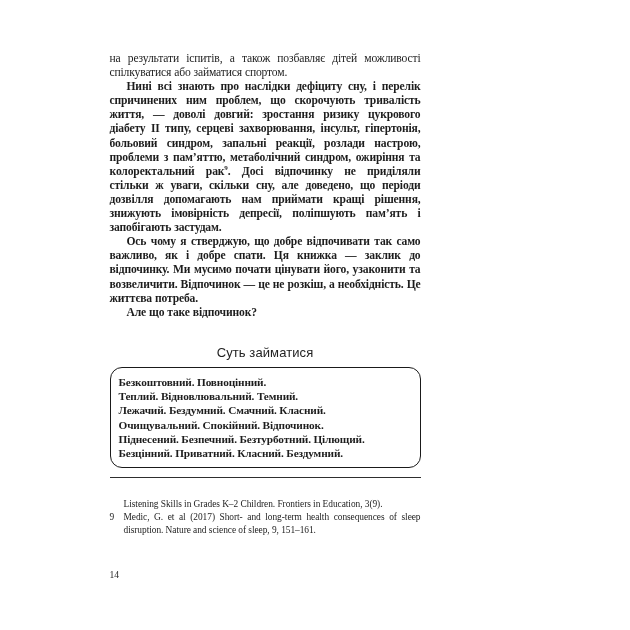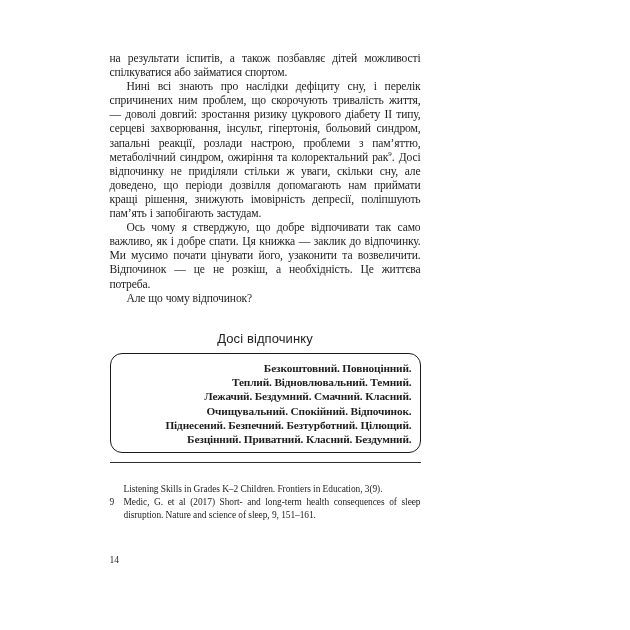--- a/index.html
+++ b/index.html
@@ -22,21 +22,21 @@
     margin: 0 auto;
     padding-top: 52px;
   }
   .body-par {
     font-size: 11.6px;
     line-height: 14.1px;
     text-align: justify;
     letter-spacing: -0.15px;
     word-spacing: 0.2px;
   }
-  .indent { text-indent: 17px; }
+  .indent { text-indent: 17px; font-weight: bold; }
   sup.fn-ref {
     font-size: 7px;
     line-height: 0;
     vertical-align: super;
     letter-spacing: 0;
   }
   .section-heading {
     margin-top: 25px;
     text-align: center;
     font-family: "Liberation Sans", sans-serif;
@@ -47,21 +47,21 @@
     letter-spacing: 0.1px;
   }
   .word-box {
     margin-top: 7px;
     border: 1.4px solid #1a1a1a;
     border-radius: 12px;
     padding: 7px 8px 6px 8px;
     background: #ffffff;
   }
   .word-box .box-line {
-    text-align: right;
+    text-align: left;
     font-weight: 700;
     font-size: 11.3px;
     line-height: 14.3px;
     letter-spacing: -0.15px;
   }
   .after-box { margin-top: 7px; }
   .fn-rule {
     border: none;
     border-top: 1px solid #2e2e2e;
     height: 0;
@@ -100,23 +100,23 @@
 
 <div class="page">
   <div class="column">
 
     <p class="body-par">на результати іспитів, а також позбавляє дітей можливості спілкуватися або займатися спортом.</p>
 
     <p class="body-par indent"><span>Нині всі знають про наслідки дефіциту сну, і перелік спричинених ним проблем, що скорочують тривалість життя, — доволі довгий: зростання ризику цукрового діабету II типу, серцеві захворювання, інсульт, гіпертонія, больовий синдром, запальні реакції, розлади настрою, проблеми з пам’яттю, метаболічний синдром, ожиріння та колоректальний рак</span><sup class="fn-ref">9</sup><span>. Досі відпочинку не приділяли стільки ж уваги, скільки сну, але доведено, що періоди дозвілля допомагають нам приймати кращі рішення, знижують імовірність депресії, поліпшують пам’ять і запобігають застудам.</span></p>
 
     <p class="body-par indent">Ось чому я стверджую, що добре відпочивати так само важливо, як і добре спати. Ця книжка — заклик до відпочинку. Ми мусимо почати цінувати його, узаконити та возвеличити. Відпочинок — це не розкіш, а необхідність. Це життєва потреба.</p>
 
-    <p class="body-par indent">Але що чому відпочинок?</p>
+    <p class="body-par indent">Але що таке відпочинок?</p>
 
-    <h2 class="section-heading">Досі відпочинку</h2>
+    <h2 class="section-heading">Суть займатися</h2>
 
     <div class="word-box">
       <div class="box-line">Безкоштовний. Повноцінний.</div>
       <div class="box-line">Теплий. Відновлювальний. Темний.</div>
       <div class="box-line">Лежачий. Бездумний. Смачний. Класний.</div>
       <div class="box-line">Очищувальний. Спокійний. Відпочинок.</div>
       <div class="box-line">Піднесений. Безпечний. Безтурботний. Цілющий.</div>
       <div class="box-line">Безцінний. Приватний. Класний. Бездумний.</div>
     </div>
 

